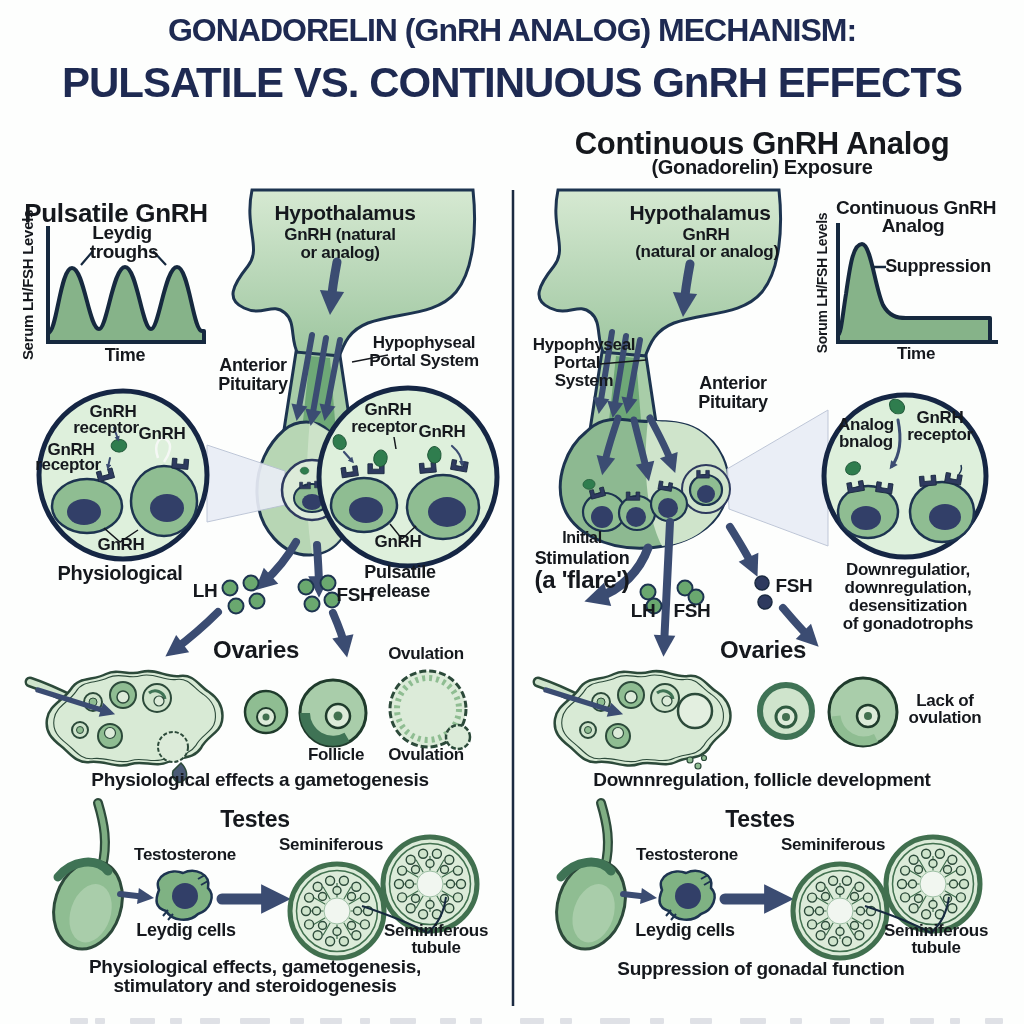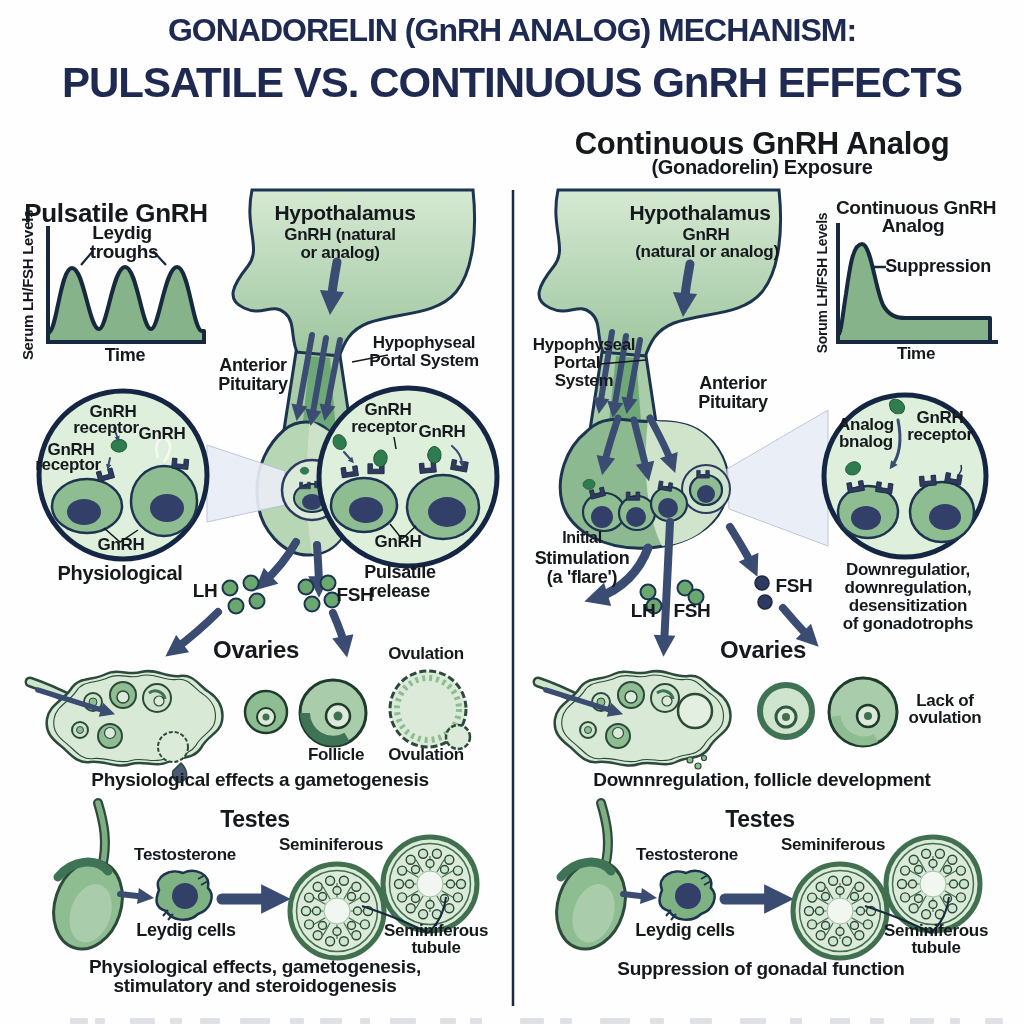--- a/index.html
+++ b/index.html
@@ -383,21 +383,21 @@
 <div class="lbl" style="left:706px;top:226px;font-size:17px">GnRH</div>
 <div class="lbl" style="left:707px;top:243px;font-size:17px">(natural or analog)</div>
 <div class="lbl" style="left:584px;top:336px;font-size:17px">Hypophyseal</div>
 <div class="lbl" style="left:577px;top:354px;font-size:17px">Portal</div>
 <div class="lbl" style="left:584px;top:372px;font-size:17px">System</div>
 <div class="lbl" style="left:733px;top:374px;font-size:18px">Anterior</div>
 <div class="lbl" style="left:733px;top:393px;font-size:18px">Pituitary</div>
 
 <div class="lbl" style="left:582px;top:530px;font-size:16px">Initial</div>
 <div class="lbl" style="left:582px;top:549px;font-size:18px">Stimulation</div>
-<div class="lbl" style="left:582px;top:568px;font-size:18px">(a 'flare')</div>
+<div class="lbl" style="left:582px;top:568px;font-size:24px">(a 'flare')</div>
 <div class="lbl" style="left:643px;top:601px;font-size:19px">LH</div>
 <div class="lbl" style="left:692px;top:601px;font-size:19px">FSH</div>
 <div class="lbl" style="left:794px;top:576px;font-size:19px">FSH</div>
 
 <div class="lbl" style="left:866px;top:416px;font-size:17px">Analog</div>
 <div class="lbl" style="left:866px;top:433px;font-size:17px">bnalog</div>
 <div class="lbl" style="left:940px;top:409px;font-size:17px">GnRH</div>
 <div class="lbl" style="left:940px;top:426px;font-size:17px">receptor</div>
 <div class="lbl" style="left:908px;top:561px;font-size:17px">Downregulatior,</div>
 <div class="lbl" style="left:908px;top:579px;font-size:17px">downregulation,</div>

